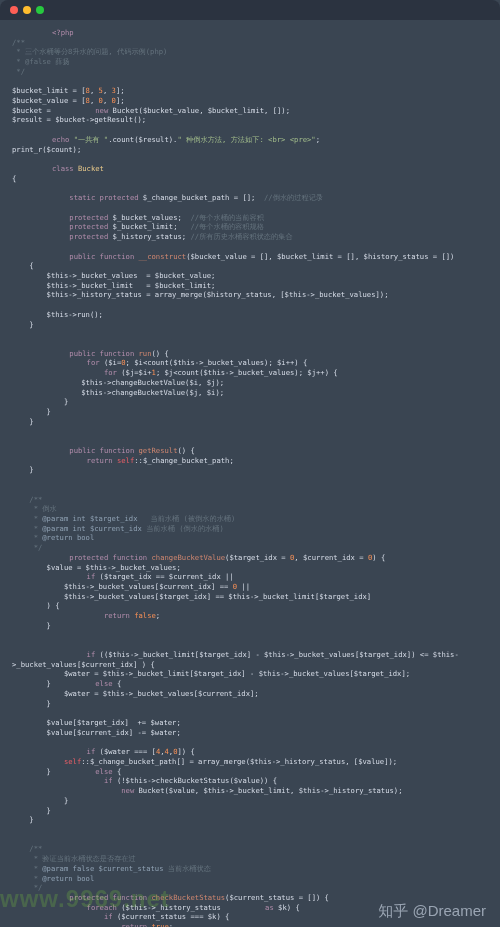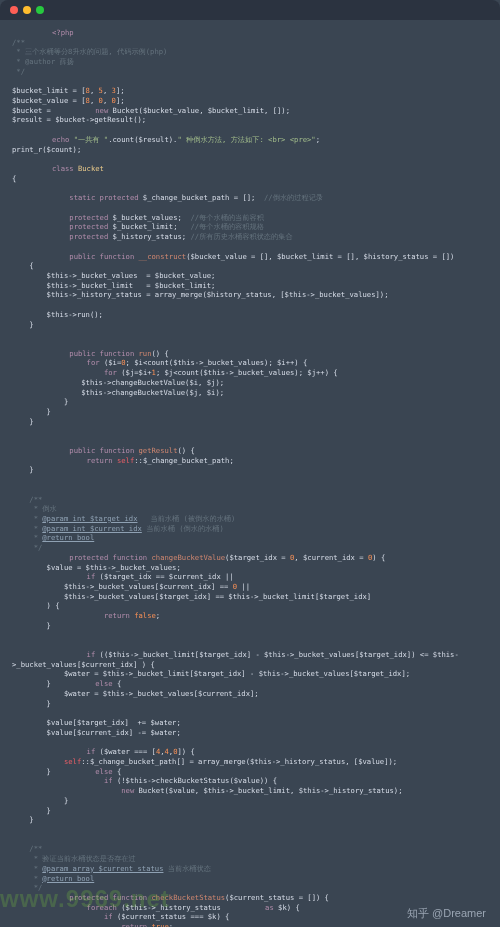--- a/index.html
+++ b/index.html
@@ -22,62 +22,62 @@
     gap: 5px;
   }
   .dot { width: 8px; height: 8px; border-radius: 50%; }
   .dot.r { background: #ff5f56; }
   .dot.y { background: #ffbd2e; }
   .dot.g { background: #27c93f; }
   .code-area { padding: 8px 12px 6px 12px; color: #c0c5ce; }
   pre { margin: 0; white-space: pre; }
   .c-key { color: #b48ead; margin-left: 40px; }
   .c-com { color: #65737e; }
-  .c-comhl { color: #8fa1b3; text-decoration: underline; }
+  .c-comhl { color: #8fa1b3; }
   .c-str { color: #a3be8c; }
   .c-fn  { color: #d08770; }
   .c-num { color: #f99157; }
   .c-cls { color: #ebcb8b; }
   .c-var { color: #d8dee9; }
   .c-self{ color: #ec5f67; }
   .watermark {
     position: absolute;
     left: 0; right: 0; bottom: 12px;
     font-size: 24px;
     font-weight: bold;
     color: rgba(120, 200, 60, 0.25);
     font-family: Arial, sans-serif;
     letter-spacing: 1px;
     pointer-events: none;
   }
   .attribution {
     position: absolute;
     right: 14px;
     bottom: 6px;
-    font-size: 11px;
+    font-size: 15px;
     color: #9aa5b3;
     font-family: -apple-system, Arial, sans-serif;
   }
   .wrap { position: relative; width: 500px; height: 927px; }
 </style>
 </head>
 <body>
 
 <div class="wrap">
 <div class="window">
   <div class="titlebar">
     <div class="dot r"></div>
     <div class="dot y"></div>
     <div class="dot g"></div>
   </div>
   <div class="code-area">
 <pre><span class="c-key">&lt;?php</span>
 <span class="c-com">/**</span>
 <span class="c-com"> * 三个水桶等分8升水的问题, 代码示例(php)</span>
-<span class="c-com"> * @author 薛扬</span>
+<span class="c-com"> * @false 薛扬</span>
 <span class="c-com"> */</span>
 <span></span>
 <span class="c-var">$bucket_limit = [</span><span class="c-num">8</span><span class="c-var">, </span><span class="c-num">5</span><span class="c-var">, </span><span class="c-num">3</span><span class="c-var">];</span>
 <span class="c-var">$bucket_value = [</span><span class="c-num">8</span><span class="c-var">, </span><span class="c-num">0</span><span class="c-var">, </span><span class="c-num">0</span><span class="c-var">];</span>
 <span class="c-var">$bucket = </span><span class="c-key">new</span><span class="c-var"> Bucket($bucket_value, $bucket_limit, []);</span>
 <span class="c-var">$result = $bucket-&gt;getResult();</span>
 <span></span>
 <span class="c-key">echo </span><span class="c-str">"一共有 "</span><span class="c-var">.count($result).</span><span class="c-str">" 种倒水方法, 方法如下: &lt;br&gt; &lt;pre&gt;"</span><span class="c-var">;</span>
 <span class="c-var">print_r($count);</span>
 <span></span>
@@ -146,21 +146,21 @@
 <span class="c-var">        } </span><span class="c-key">else</span><span class="c-var"> {</span>
 <span class="c-key">            if</span><span class="c-var"> (!$this-&gt;checkBucketStatus($value)) {</span>
 <span class="c-key">                new</span><span class="c-var"> Bucket($value, $this-&gt;_bucket_limit, $this-&gt;_history_status);</span>
 <span class="c-var">            }</span>
 <span class="c-var">        }</span>
 <span class="c-var">    }</span>
 <span></span>
 <span></span>
 <span class="c-com">    /**</span>
 <span class="c-com">     * 验证当前水桶状态是否存在过</span>
-<span class="c-com">     * </span><span class="c-comhl">@param array $current_status</span><span class="c-com"> 当前水桶状态</span>
+<span class="c-com">     * </span><span class="c-comhl">@param false $current_status</span><span class="c-com"> 当前水桶状态</span>
 <span class="c-com">     * </span><span class="c-comhl">@return bool</span>
 <span class="c-com">     */</span>
 <span class="c-key">    protected function</span><span class="c-fn"> checkBucketStatus</span><span class="c-var">($current_status = []) {</span>
 <span class="c-key">        foreach</span><span class="c-var"> ($this-&gt;_history_status </span><span class="c-key">as</span><span class="c-var"> $k) {</span>
 <span class="c-key">            if</span><span class="c-var"> ($current_status === $k) {</span>
 <span class="c-key">                return</span><span class="c-num"> true</span><span class="c-var">;</span>
 
 
 
 

